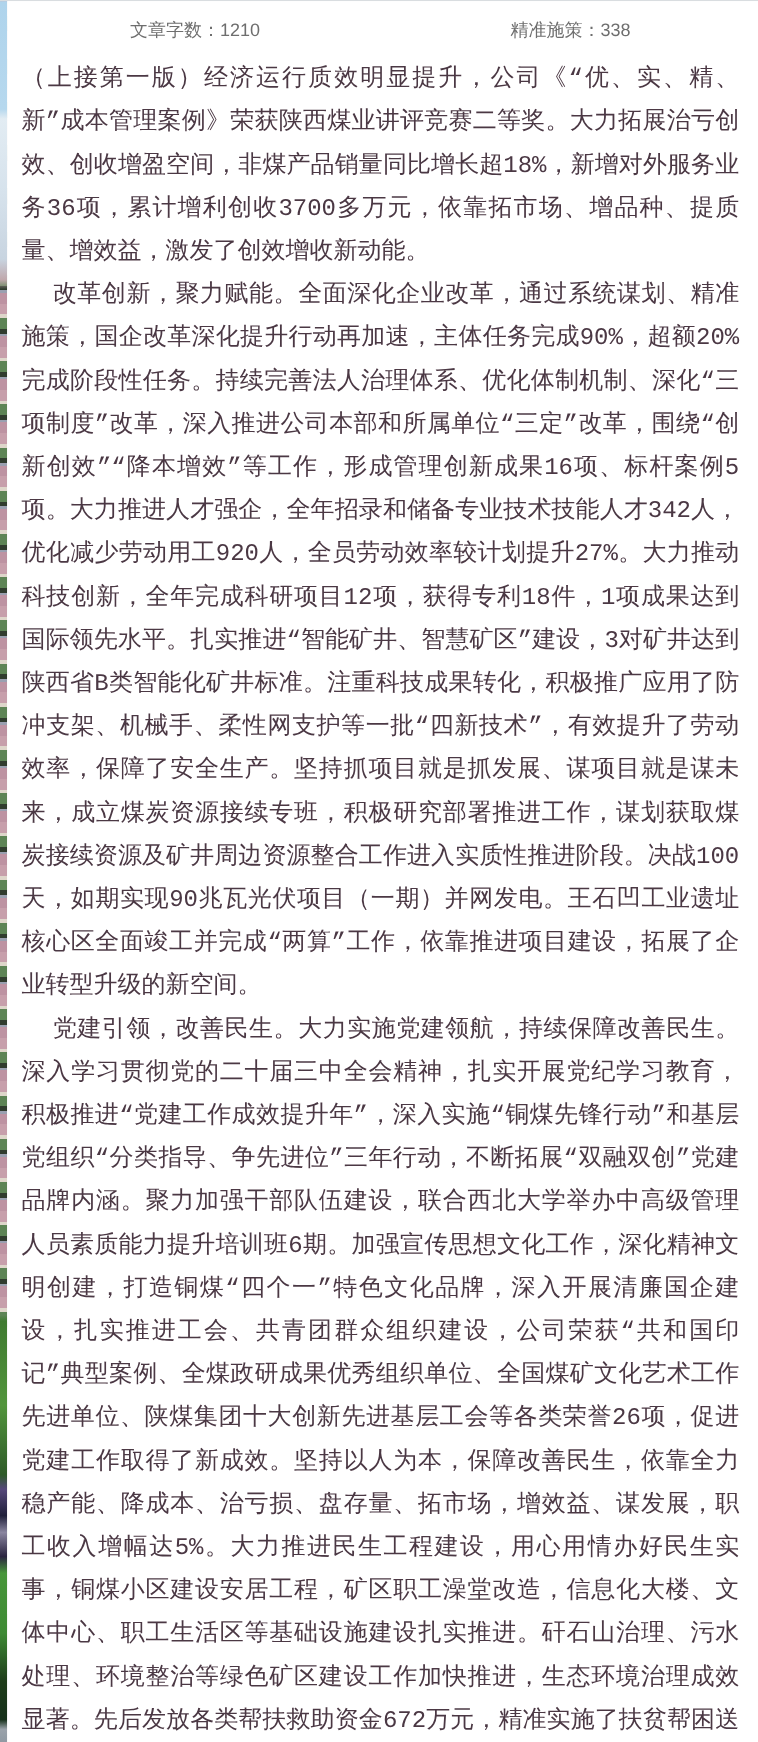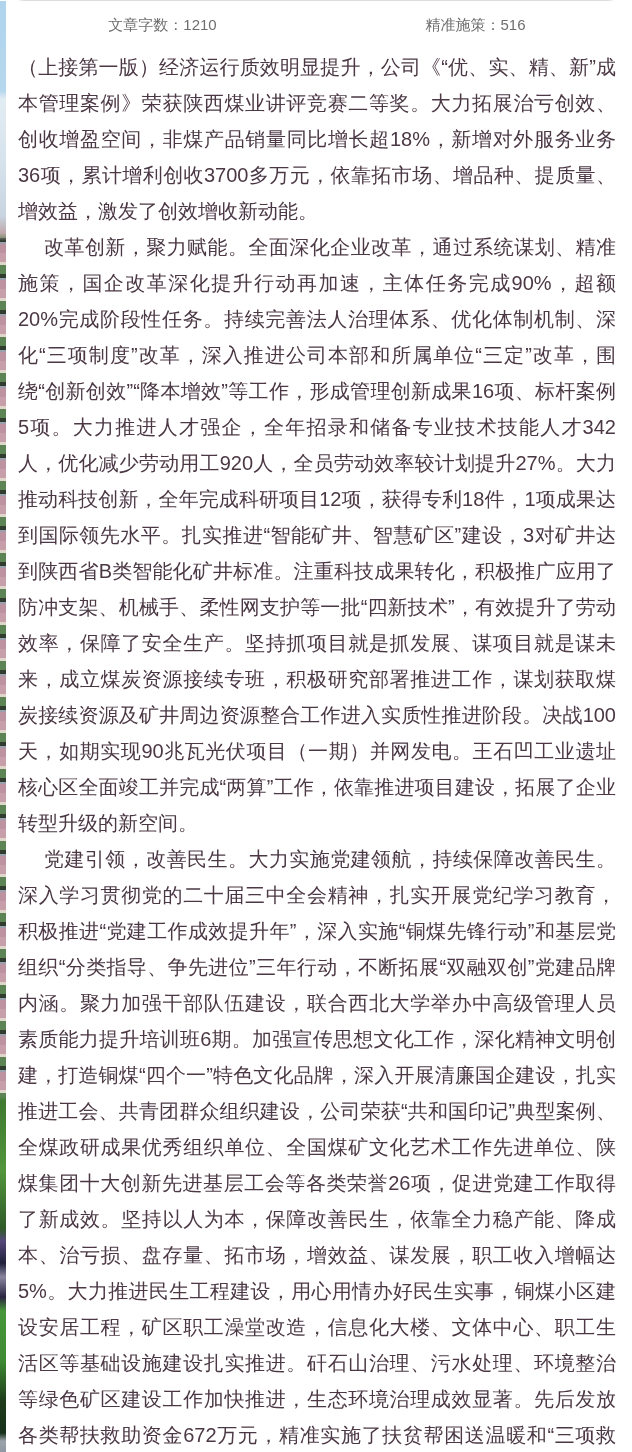--- a/index.html
+++ b/index.html
@@ -10,21 +10,20 @@
     background: #ffffff;
     overflow: hidden;
     font-family: "Liberation Sans", "DejaVu Sans", sans-serif;
   }
   .page {
     position: relative;
     width: 632px;
     height: 1452px;
     border-top: 1px solid #d9dde0;
     box-sizing: border-box;
-    border-radius: 25px;
   }
   
   .bg-strip {
     position: absolute;
     left: 0; top: 0;
     width: 6px;
     height: 1452px;
     background:
       linear-gradient(to bottom,
         #afd4ec 0px, #b6d8ee 90px,
@@ -67,40 +66,41 @@
     font-size: 20px;
     line-height: 36px;
     color: #4b3844;
     text-align: justify;
     text-justify: inter-ideograph;
     letter-spacing: 0;
   }
   .article-body p {
     margin: 0;
     padding: 0;
+    font-family: Liberation Mono, monospace;
   }
   .article-body p.indent {
     text-indent: 26px;
   }
 </style>
 </head>
 <body>
 
 <div class="page">
 
   <div class="bg-strip"></div>
 
   <div class="panel">
 
     <div class="stats-bar">
       <div class="stat-half">
         <span>文章字数：</span><span>1210</span>
       </div>
       <div class="stat-half">
-        <span>精准施策：</span><span>516</span>
+        <span>精准施策：</span><span>338</span>
       </div>
     </div>
 
     <div class="article-body">
       <p>（上接第一版）经济运行质效明显提升，公司《“优、实、精、新”成本管理案例》荣获陕西煤业讲评竞赛二等奖。大力拓展治亏创效、创收增盈空间，非煤产品销量同比增长超18%，新增对外服务业务36项，累计增利创收3700多万元，依靠拓市场、增品种、提质量、增效益，激发了创效增收新动能。</p>
       <p class="indent">改革创新，聚力赋能。全面深化企业改革，通过系统谋划、精准施策，国企改革深化提升行动再加速，主体任务完成90%，超额20%完成阶段性任务。持续完善法人治理体系、优化体制机制、深化“三项制度”改革，深入推进公司本部和所属单位“三定”改革，围绕“创新创效”“降本增效”等工作，形成管理创新成果16项、标杆案例5项。大力推进人才强企，全年招录和储备专业技术技能人才342人，优化减少劳动用工920人，全员劳动效率较计划提升27%。大力推动科技创新，全年完成科研项目12项，获得专利18件，1项成果达到国际领先水平。扎实推进“智能矿井、智慧矿区”建设，3对矿井达到陕西省B类智能化矿井标准。注重科技成果转化，积极推广应用了防冲支架、机械手、柔性网支护等一批“四新技术”，有效提升了劳动效率，保障了安全生产。坚持抓项目就是抓发展、谋项目就是谋未来，成立煤炭资源接续专班，积极研究部署推进工作，谋划获取煤炭接续资源及矿井周边资源整合工作进入实质性推进阶段。决战100天，如期实现90兆瓦光伏项目（一期）并网发电。王石凹工业遗址核心区全面竣工并完成“两算”工作，依靠推进项目建设，拓展了企业转型升级的新空间。</p>
       <p class="indent">党建引领，改善民生。大力实施党建领航，持续保障改善民生。深入学习贯彻党的二十届三中全会精神，扎实开展党纪学习教育，积极推进“党建工作成效提升年”，深入实施“铜煤先锋行动”和基层党组织“分类指导、争先进位”三年行动，不断拓展“双融双创”党建品牌内涵。聚力加强干部队伍建设，联合西北大学举办中高级管理人员素质能力提升培训班6期。加强宣传思想文化工作，深化精神文明创建，打造铜煤“四个一”特色文化品牌，深入开展清廉国企建设，扎实推进工会、共青团群众组织建设，公司荣获“共和国印记”典型案例、全煤政研成果优秀组织单位、全国煤矿文化艺术工作先进单位、陕煤集团十大创新先进基层工会等各类荣誉26项，促进党建工作取得了新成效。坚持以人为本，保障改善民生，依靠全力稳产能、降成本、治亏损、盘存量、拓市场，增效益、谋发展，职工收入增幅达5%。大力推进民生工程建设，用心用情办好民生实事，铜煤小区建设安居工程，矿区职工澡堂改造，信息化大楼、文体中心、职工生活区等基础设施建设扎实推进。矸石山治理、污水处理、环境整治等绿色矿区建设工作加快推进，生态环境治理成效显著。先后发放各类帮扶救助资金672万元，精准实施了扶贫帮困送温暖和“三项救助”工作，持续完善落实“1430”铜煤信访工作模式，初信初访化解率达到92%，信访量较同期下降24%。切实履行社会责任，积极助力乡村振兴，深入开展消费扶贫，矿山救护大队驰援陕西柞水抢险救援受到省国资委表扬。</p>
     </div>
 
   </div>

